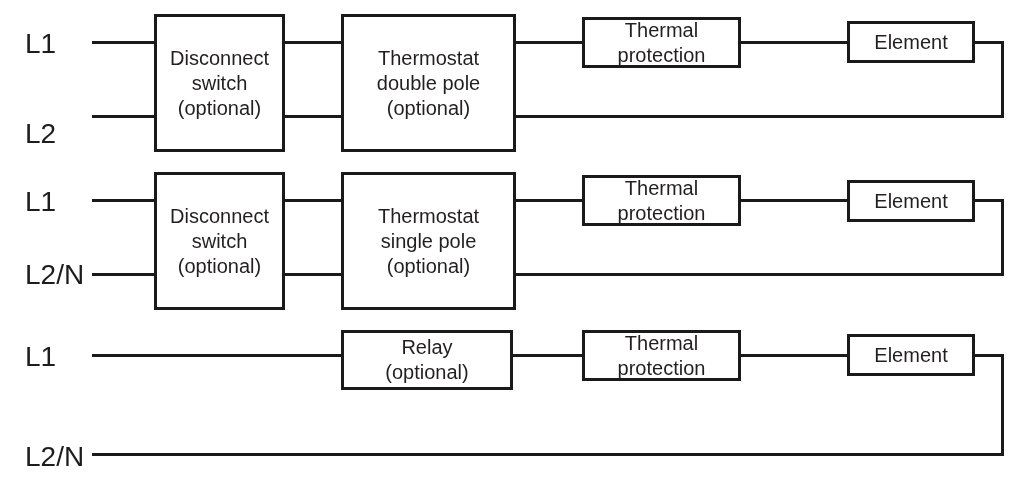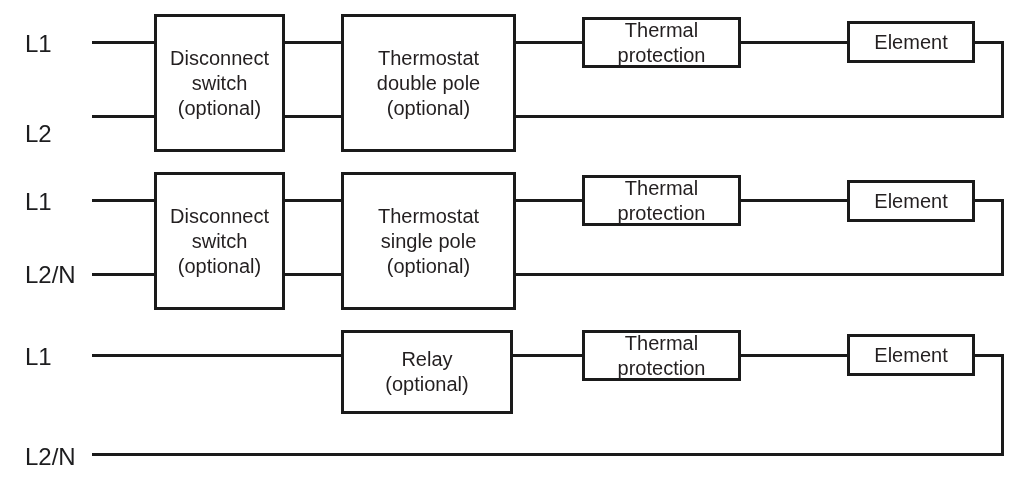--- a/index.html
+++ b/index.html
@@ -13,21 +13,21 @@
     background: #ffffff;
     color: #231f20;
     overflow: hidden;
   }
 
   .circuit { display: contents; }
 
   .line-label {
     position: absolute;
     left: 25px;
-    font-size: 24px;
+    font-size: 28px;
     line-height: 32px;
     color: #1d1d1f;
     white-space: nowrap;
   }
 
   .block {
     position: absolute;
     border: 3px solid #1a1a1a;
     background: #ffffff;
     display: flex;
@@ -115,21 +115,21 @@
     <div class="wire wire-h" style="left:516px;  top:273px; width:488px;"></div>
   </div>
 
   
   <div class="circuit">
     <div class="line-label" style="top:341px;">L1</div>
     <div class="line-label" style="top:441px;">L2/N</div>
 
     <div class="wire wire-h" style="left:92px; top:354px; width:249px;"></div>
 
-    <div class="block" style="left:341px; top:330px; width:172px; height:84px;">Relay
+    <div class="block" style="left:341px; top:330px; width:172px; height:60px;">Relay
 (optional)</div>
 
     <div class="wire wire-h" style="left:513px; top:354px; width:69px;"></div>
 
     <div class="block" style="left:582px; top:330px; width:159px; height:51px;">Thermal
 protection</div>
 
     <div class="wire wire-h" style="left:741px; top:354px; width:106px;"></div>
 
     <div class="block" style="left:847px; top:334px; width:128px; height:42px;">Element</div>

